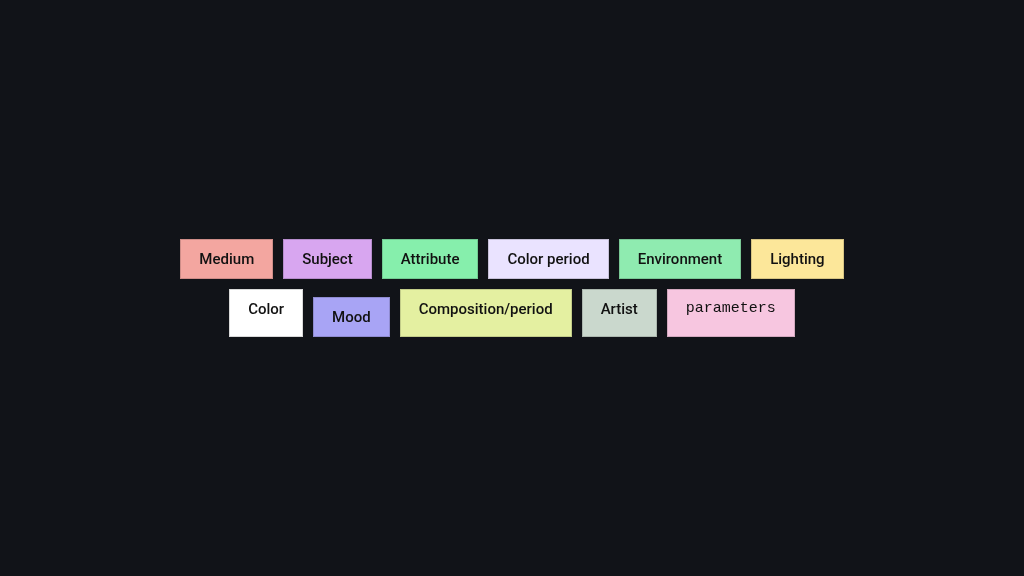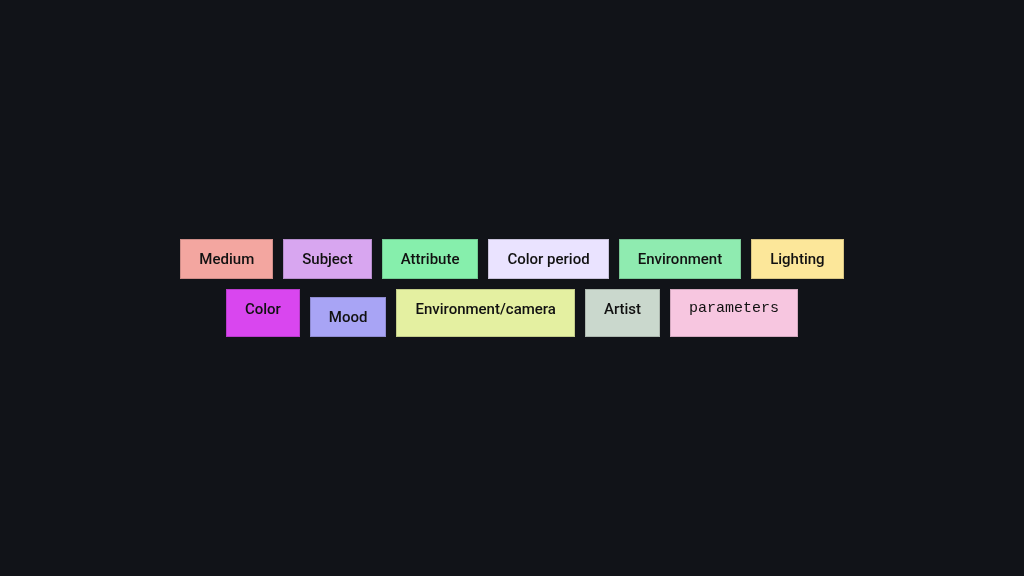--- a/index.html
+++ b/index.html
@@ -36,18 +36,18 @@
 </head>
 <body>
 
 <div class="tag-container">
   <div class="tag" style="background:#f3a6a0;">Medium</div>
   <div class="tag" style="background:#d8a6f0;">Subject</div>
   <div class="tag" style="background:#86efac;">Attribute</div>
   <div class="tag" style="background:#eae3ff;">Color period</div>
   <div class="tag" style="background:#8febb0;">Environment</div>
   <div class="tag" style="background:#fce79a;">Lighting</div>
-  <div class="tag" style="background:#d946ef;">Color</div>
+  <div class="tag" style="background:#ffffff;">Color</div>
   <div class="tag" style="background:#a8a4f5;margin-top:8px;">Mood</div>
-  <div class="tag" style="background:#e4f0a1;">Environment/camera</div>
+  <div class="tag" style="background:#e4f0a1;">Composition/period</div>
   <div class="tag" style="background:#cad8cd;">Artist</div>
   <div class="tag" style="background:#f7c6e0;font-family:Liberation Mono, monospace;">parameters</div>
 </div>
 
 </body></html>

